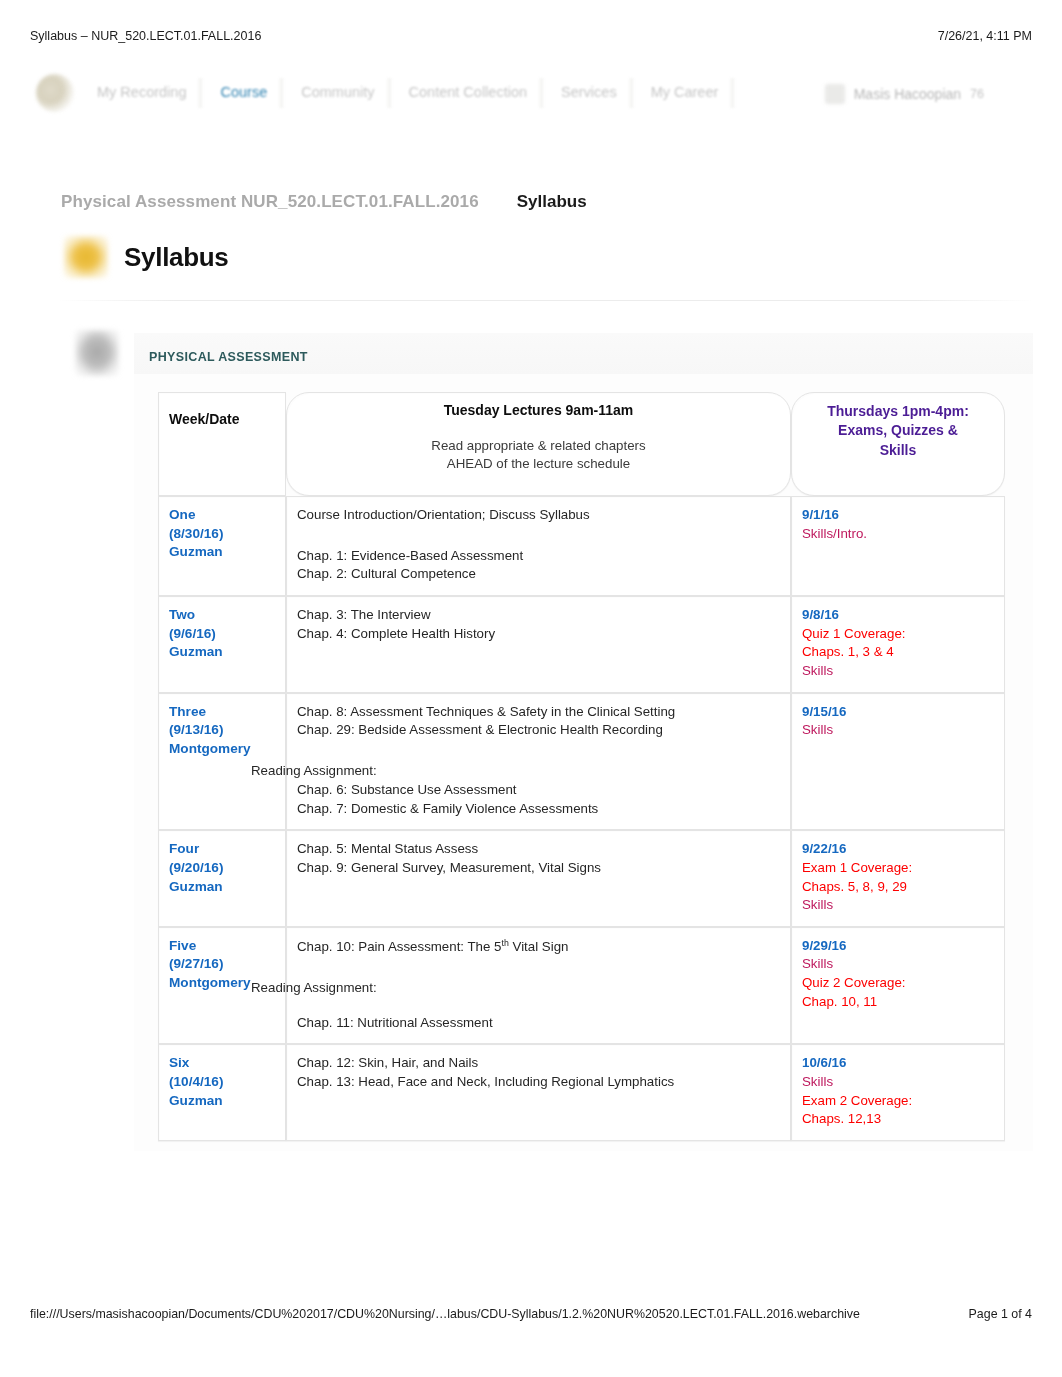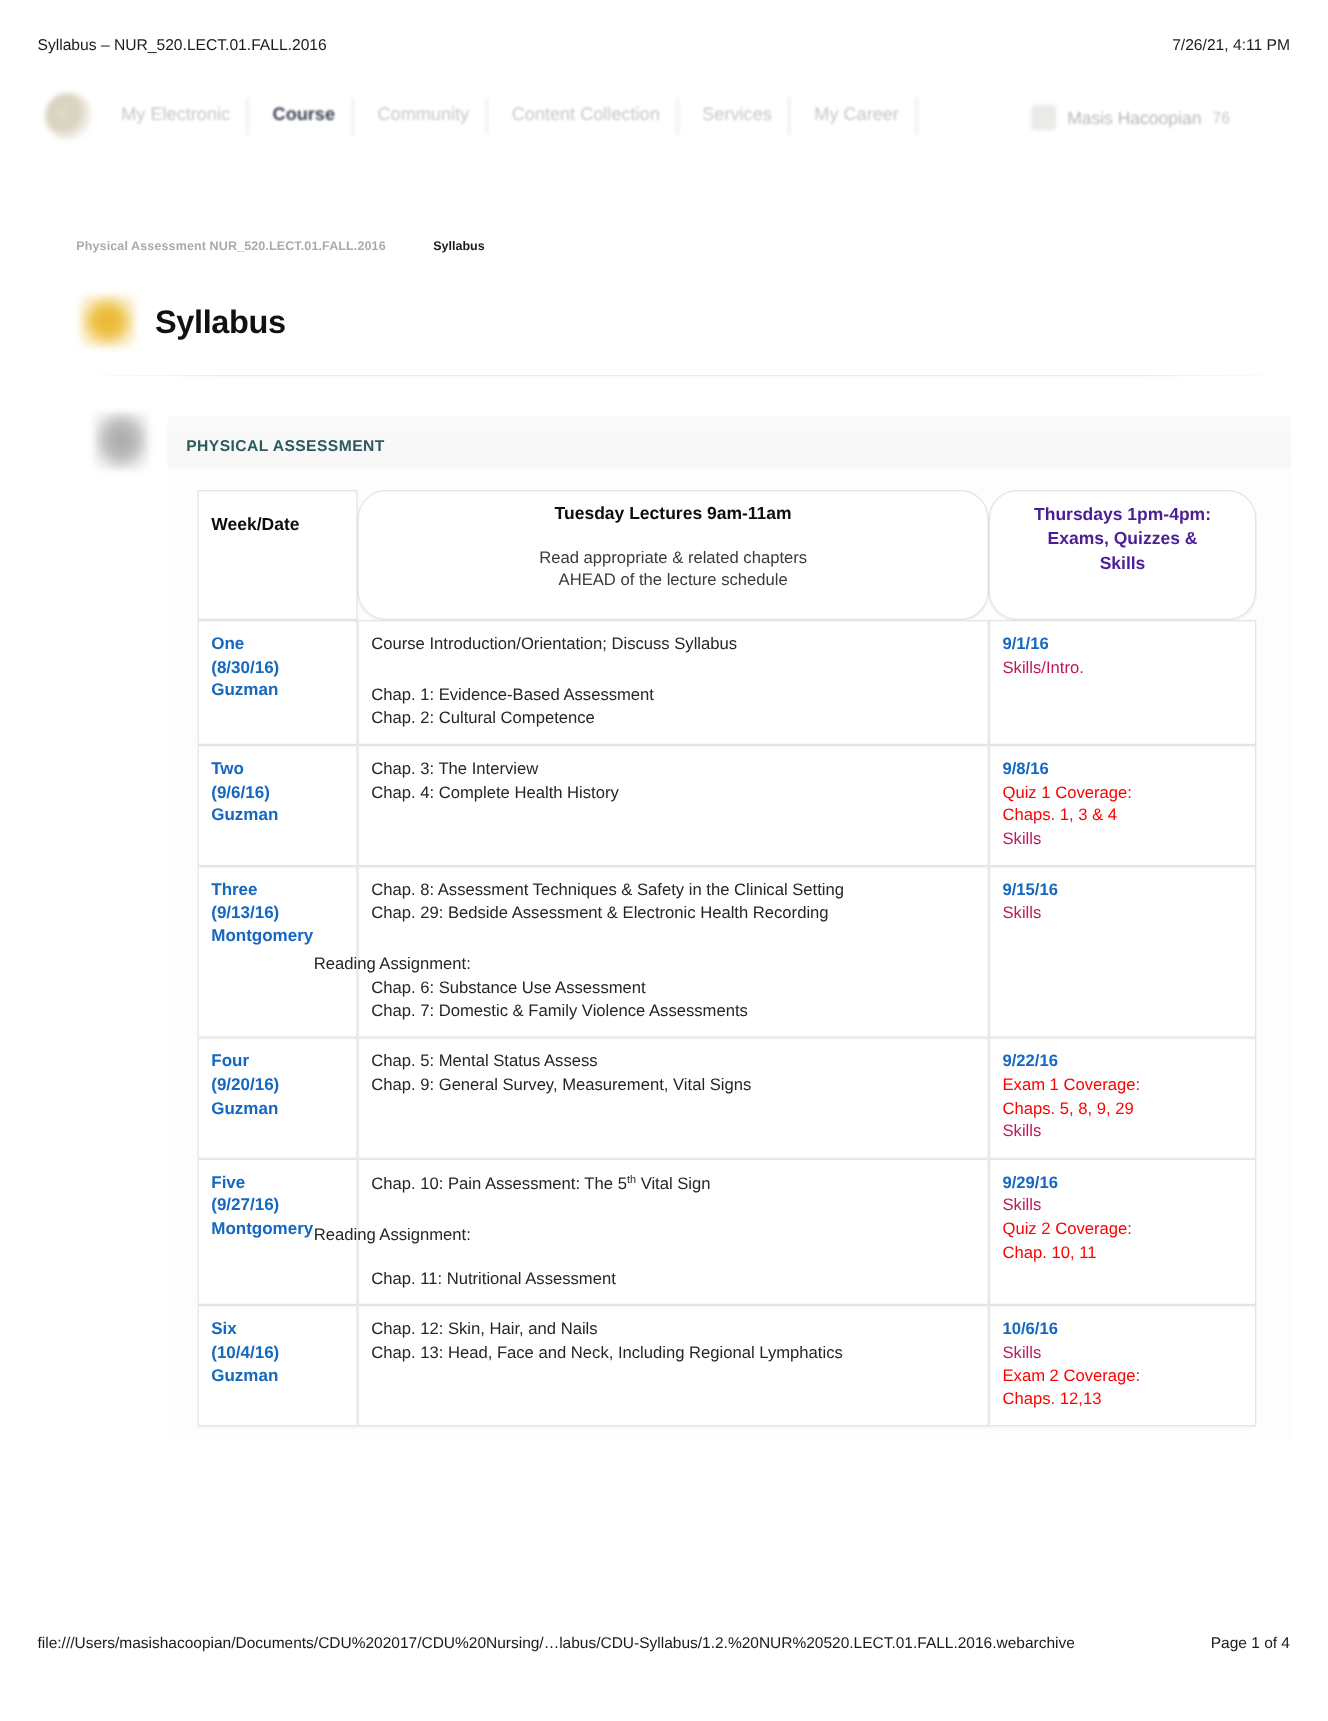--- a/index.html
+++ b/index.html
@@ -58,22 +58,22 @@
     position: relative;
   }
   .nav-tab.sep::after {
     content: "";
     position: absolute;
     right: 0; top: 4px;
     width: 6px; height: 30px;
     background: linear-gradient(to right, rgba(246,246,244,0) 0%, rgba(238,238,234,.85) 60%, rgba(246,246,244,0) 100%);
   }
   .nav-tab.active {
-    color: #0f172a;
-    font-weight: bold;
+    color: #0369a1;
+    font-weight: normal;
   }
   .nav-user {
     position: absolute;
     right: 78px; top: 16px;
     display: flex;
     align-items: center;
     gap: 9px;
     font-size: 14px;
     color: #a8a8a8;
   }
@@ -85,21 +85,21 @@
   }
   .nav-user-count { color: #b6b6b6; font-size: 12.5px; }
 
   
   .breadcrumb {
     position: absolute;
     top: 192px; left: 61px;
     display: flex;
     align-items: baseline;
     gap: 38px;
-    font-size: 10px;
+    font-size: 17px;
   }
   .crumb-course { color: #aaaaaa; font-weight: bold; letter-spacing: .1px; }
   .crumb-current { color: #1b1b1b; font-weight: bold; }
 
   
   .page-title-row {
     position: absolute;
     top: 236px; left: 64px;
     display: flex;
     align-items: center;
@@ -239,21 +239,21 @@
 
 <div class="print-header">
   <span>Syllabus – NUR_520.LECT.01.FALL.2016</span>
   <span>7/26/21, 4:11 PM</span>
 </div>
 
 <div class="nav-wrap">
   <div class="nav-tabs">
     <div class="bb-logo"></div>
     <div class="nav-tab sep">
-      <span>My Electronic</span>
+      <span>My Recording</span>
     </div>
     <div class="nav-tab active sep">
       <span>Course</span>
     </div>
     <div class="nav-tab sep">
       <span>Community</span>
     </div>
     <div class="nav-tab sep">
       <span>Content Collection</span>
     </div>

